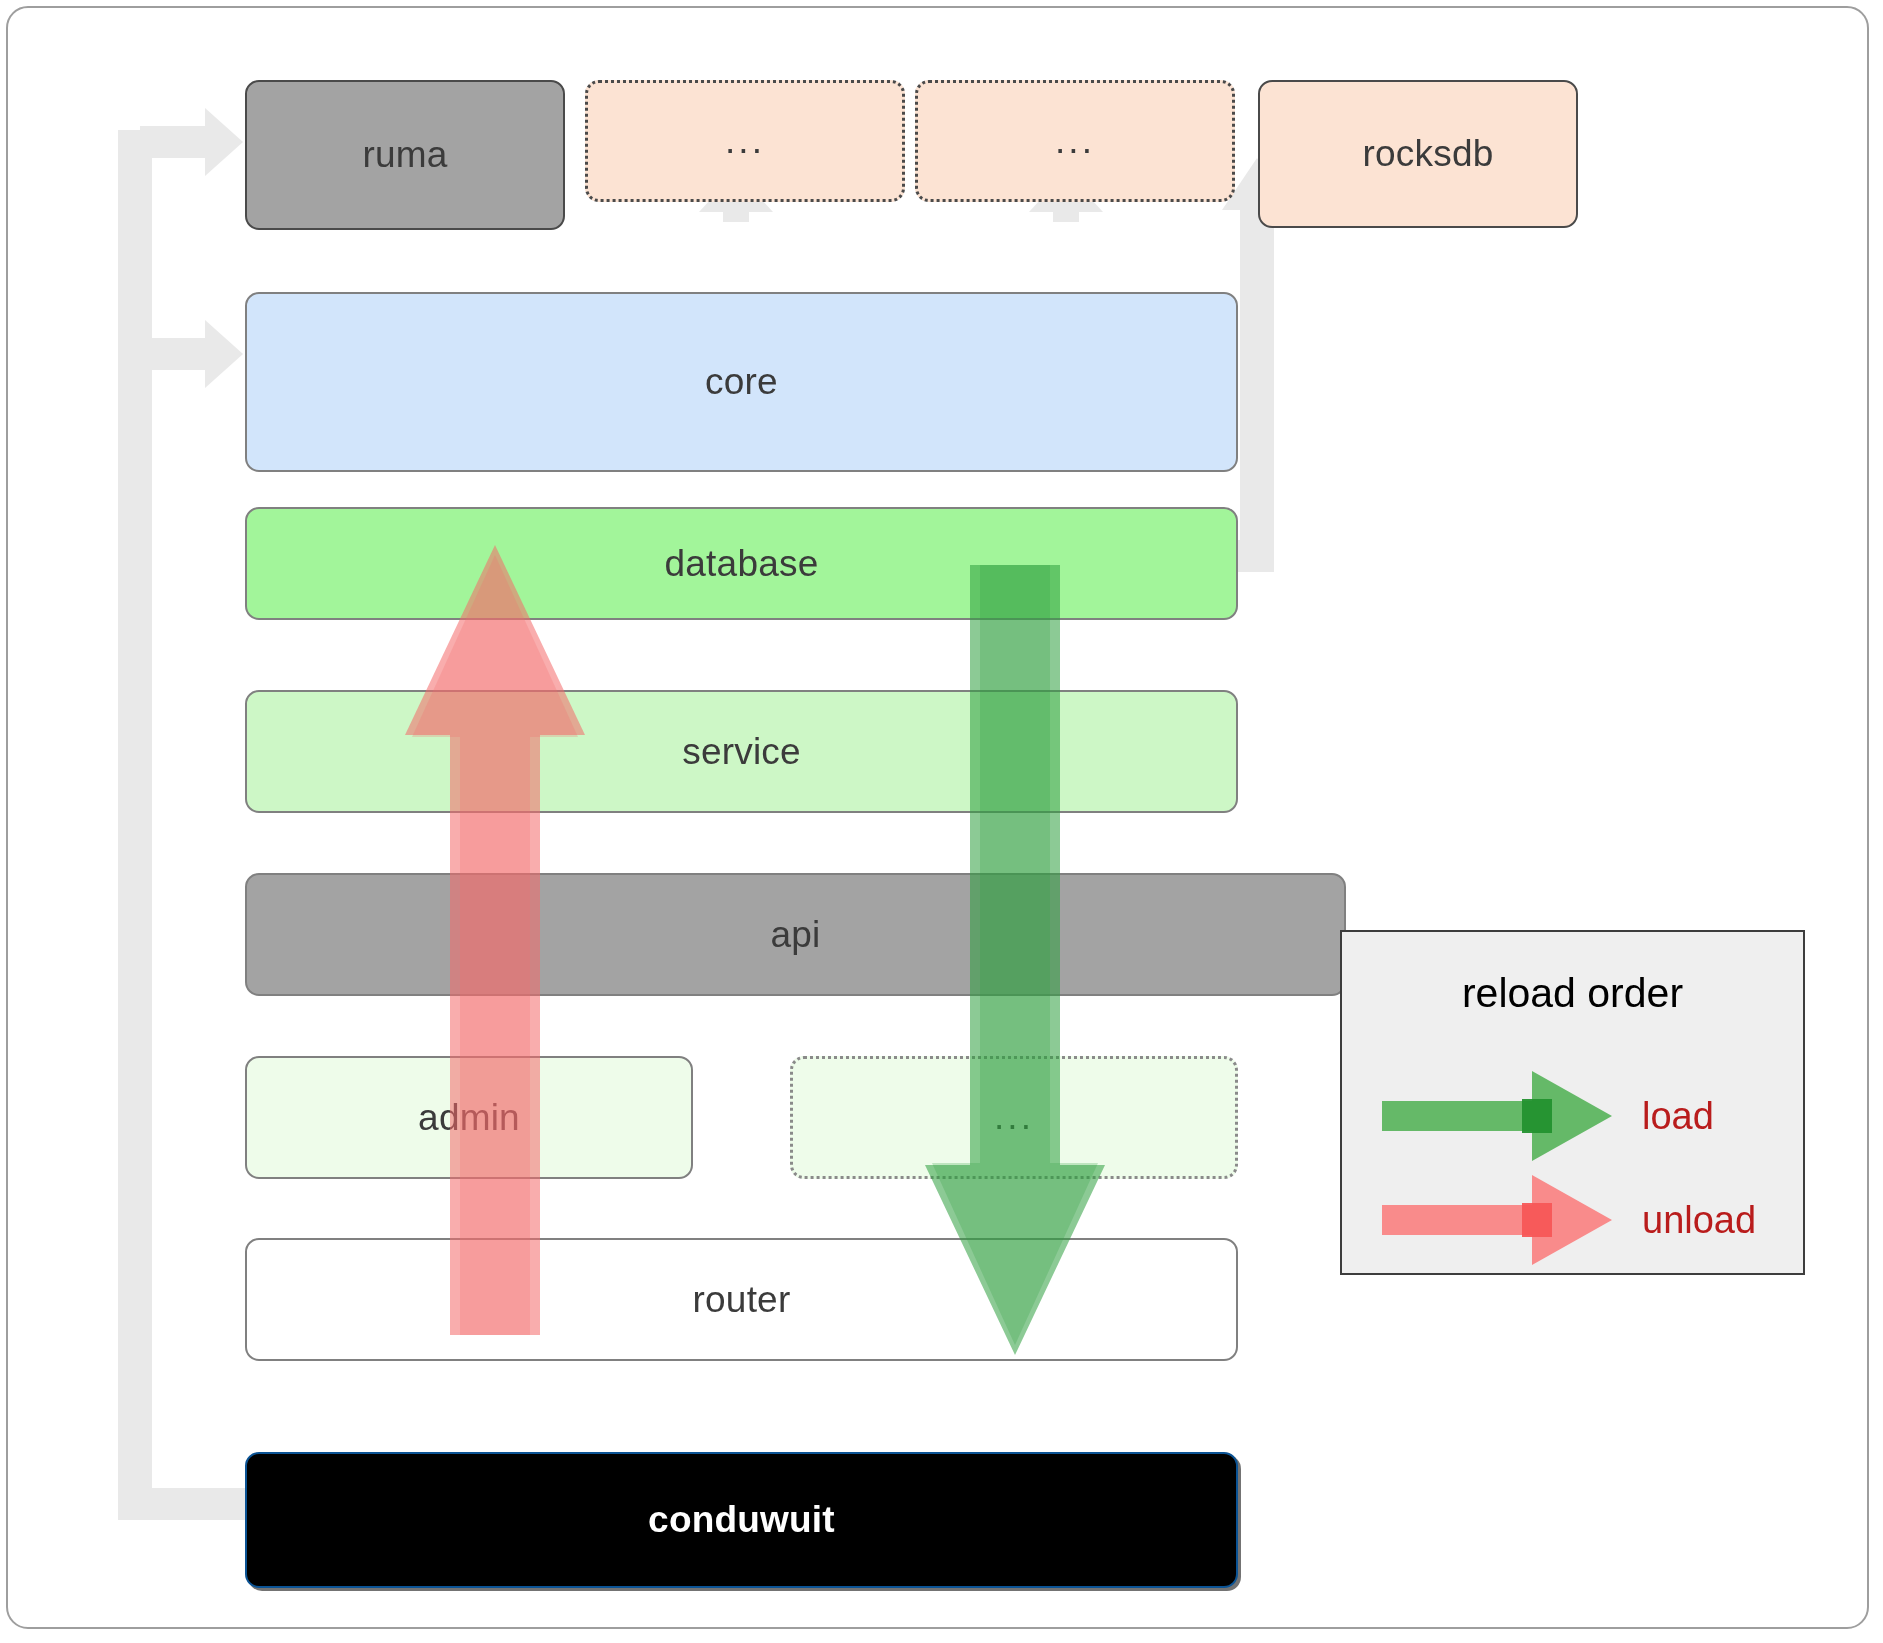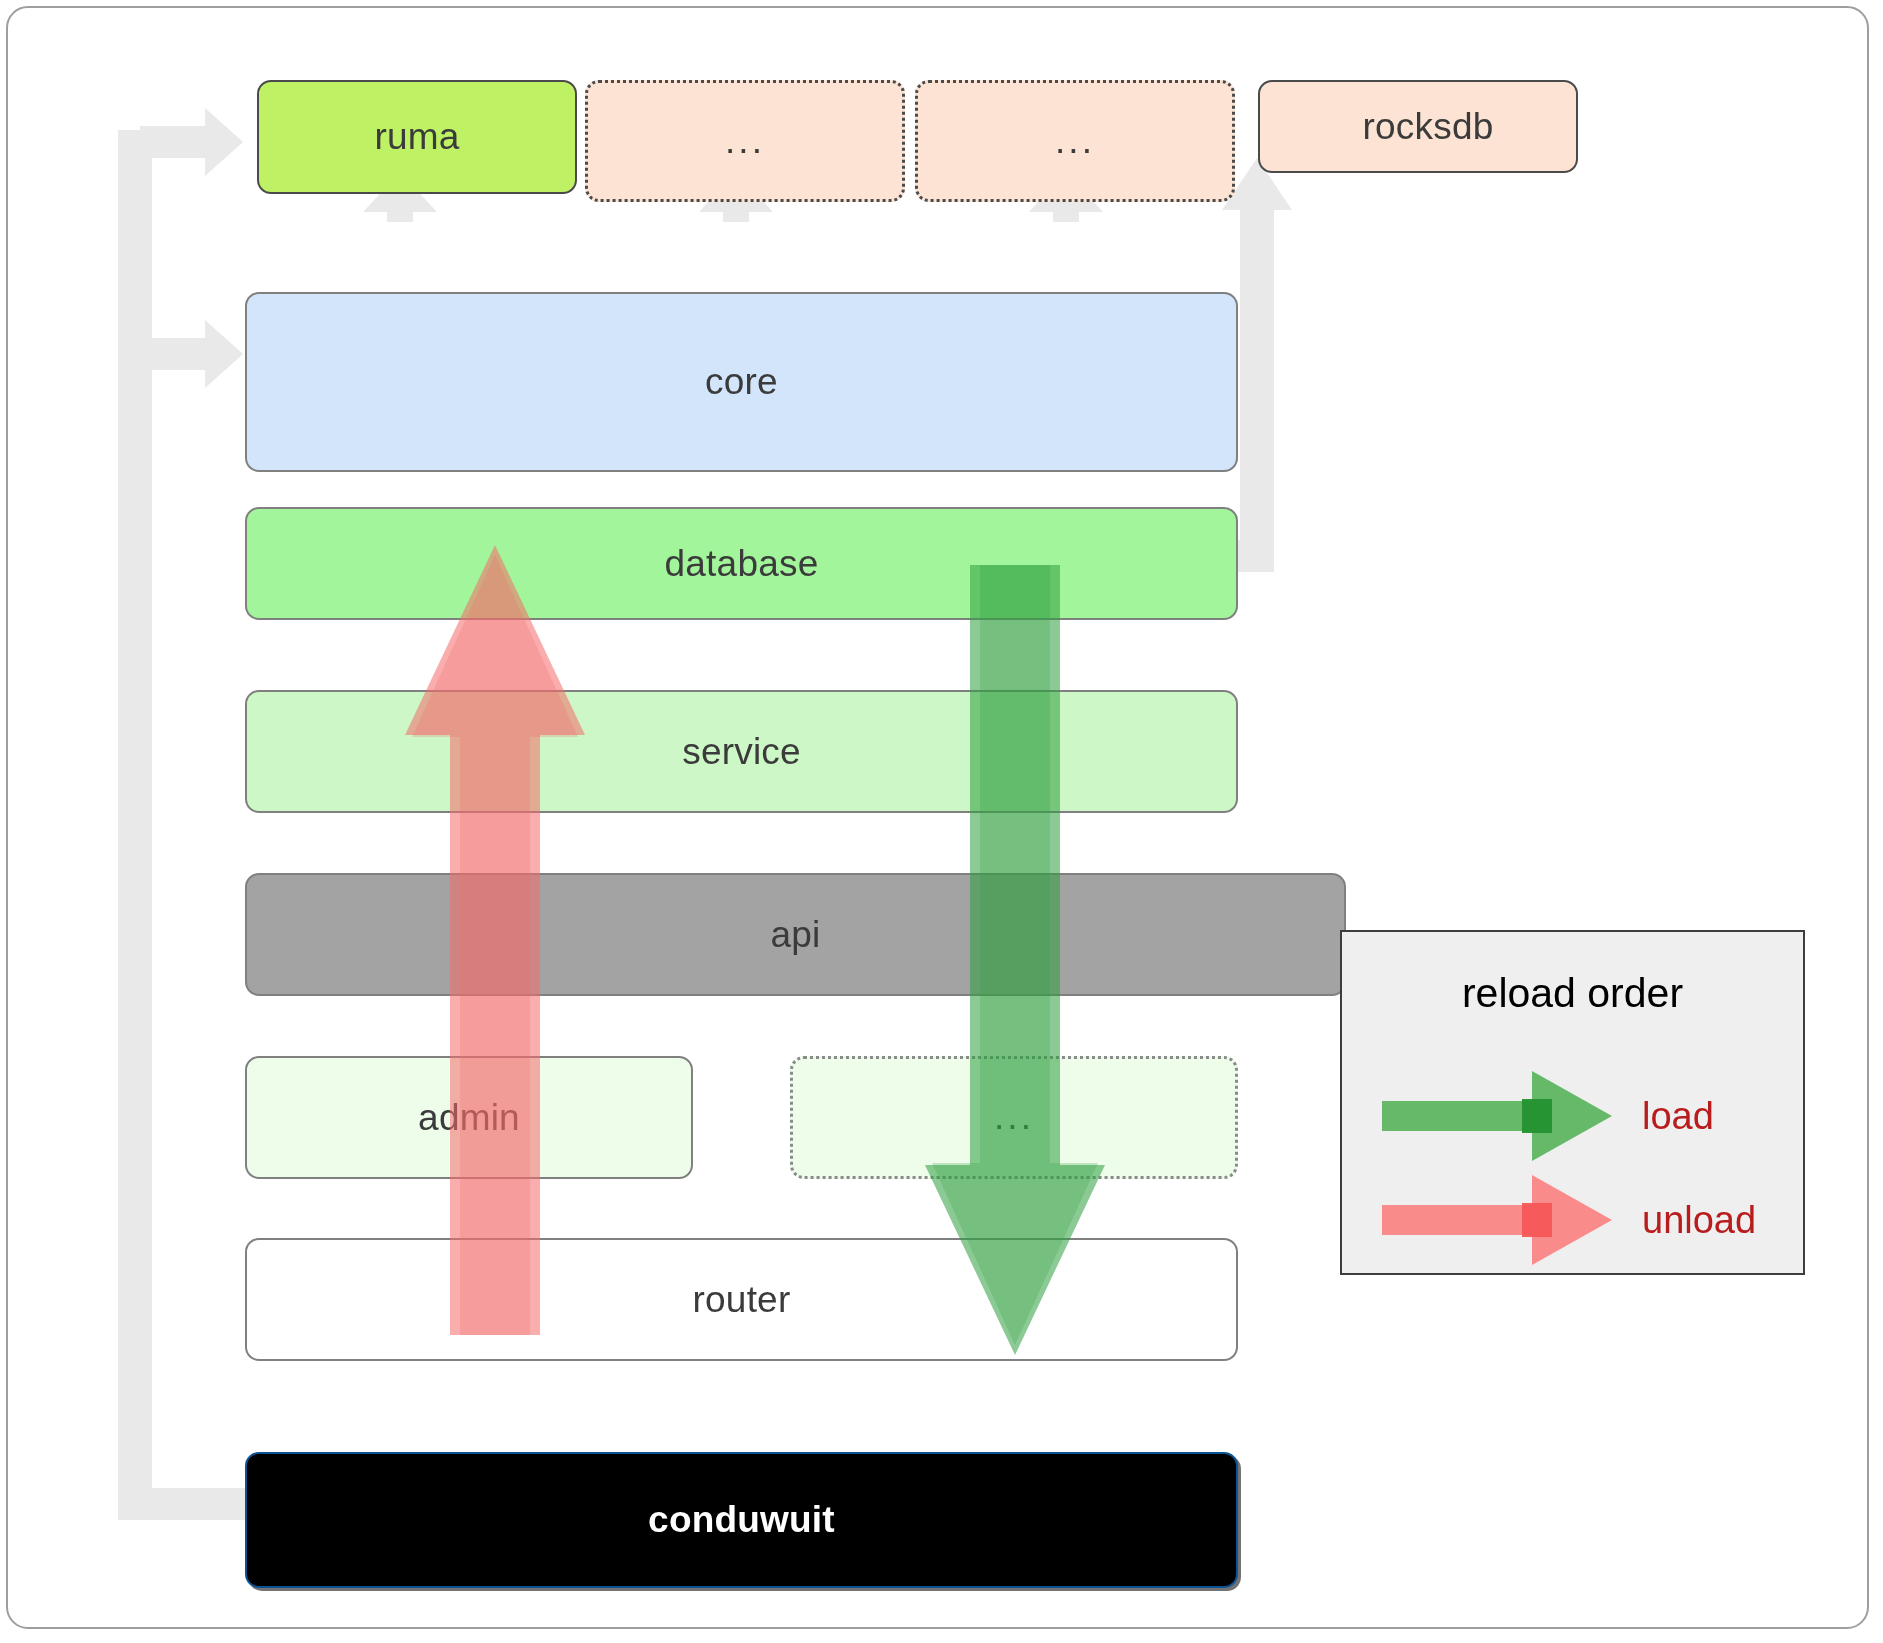--- a/index.html
+++ b/index.html
@@ -86,33 +86,33 @@
 
       <path d="M 1053,190 L 1079,190 L 1079,222 L 1053,222 Z"></path>
       <path d="M 1029,212 L 1103,212 L 1066,172 Z"></path>
 
       <path d="M 1240,540 L 1240,190 L 1274,190 L 1274,540 Z"></path>
       <path d="M 1020,540 L 1274,540 L 1274,572 L 1020,572 Z"></path>
       <path d="M 1222,210 L 1292,210 L 1257,158 Z"></path>
     </g>
   </svg>
 
-  <div class="box solid" style="left:257px;top:80px;width:320px;height:114px;background:#bef264;">
+  <div class="box solid" style="left:245px;top:80px;width:320px;height:150px;background:#a3a3a3;">
     <span>ruma</span>
   </div>
 
   <div class="box dotted" style="left:585px;top:80px;width:320px;height:122px;background:#fce3d3;">
     <span class="dots">...</span>
   </div>
 
   <div class="box dotted" style="left:915px;top:80px;width:320px;height:122px;background:#fce3d3;">
     <span class="dots">...</span>
   </div>
 
-  <div class="box solid" style="left:1258px;top:80px;width:320px;height:93px;background:#fce3d3;padding-left:20px;">
+  <div class="box solid" style="left:1258px;top:80px;width:320px;height:148px;background:#fce3d3;padding-left:20px;">
     <span>rocksdb</span>
   </div>
 
   <div class="box grayline" style="left:245px;top:268px;width:993px;height:180px;background:#d2e5fb;margin-top:24px;">
     <span>core</span>
   </div>
 
   <div class="box grayline" style="left:245px;top:507px;width:993px;height:113px;background:#a2f59a;">
     <span>database</span>
   </div>

